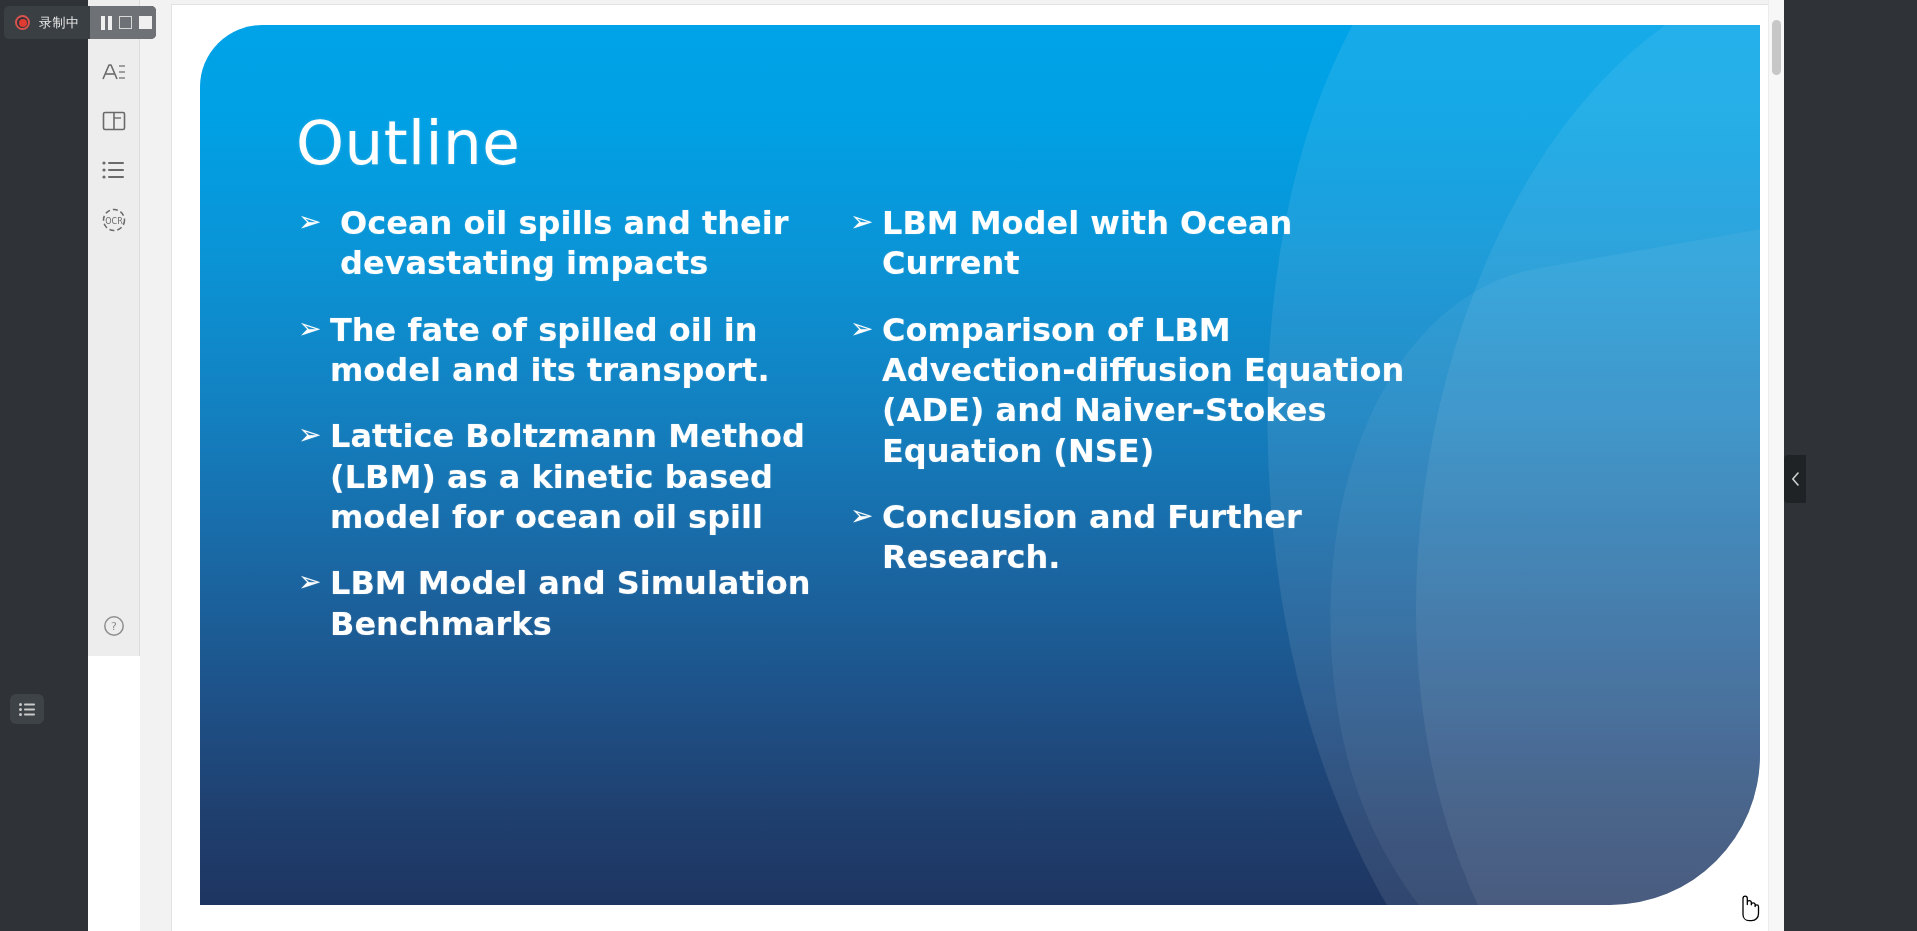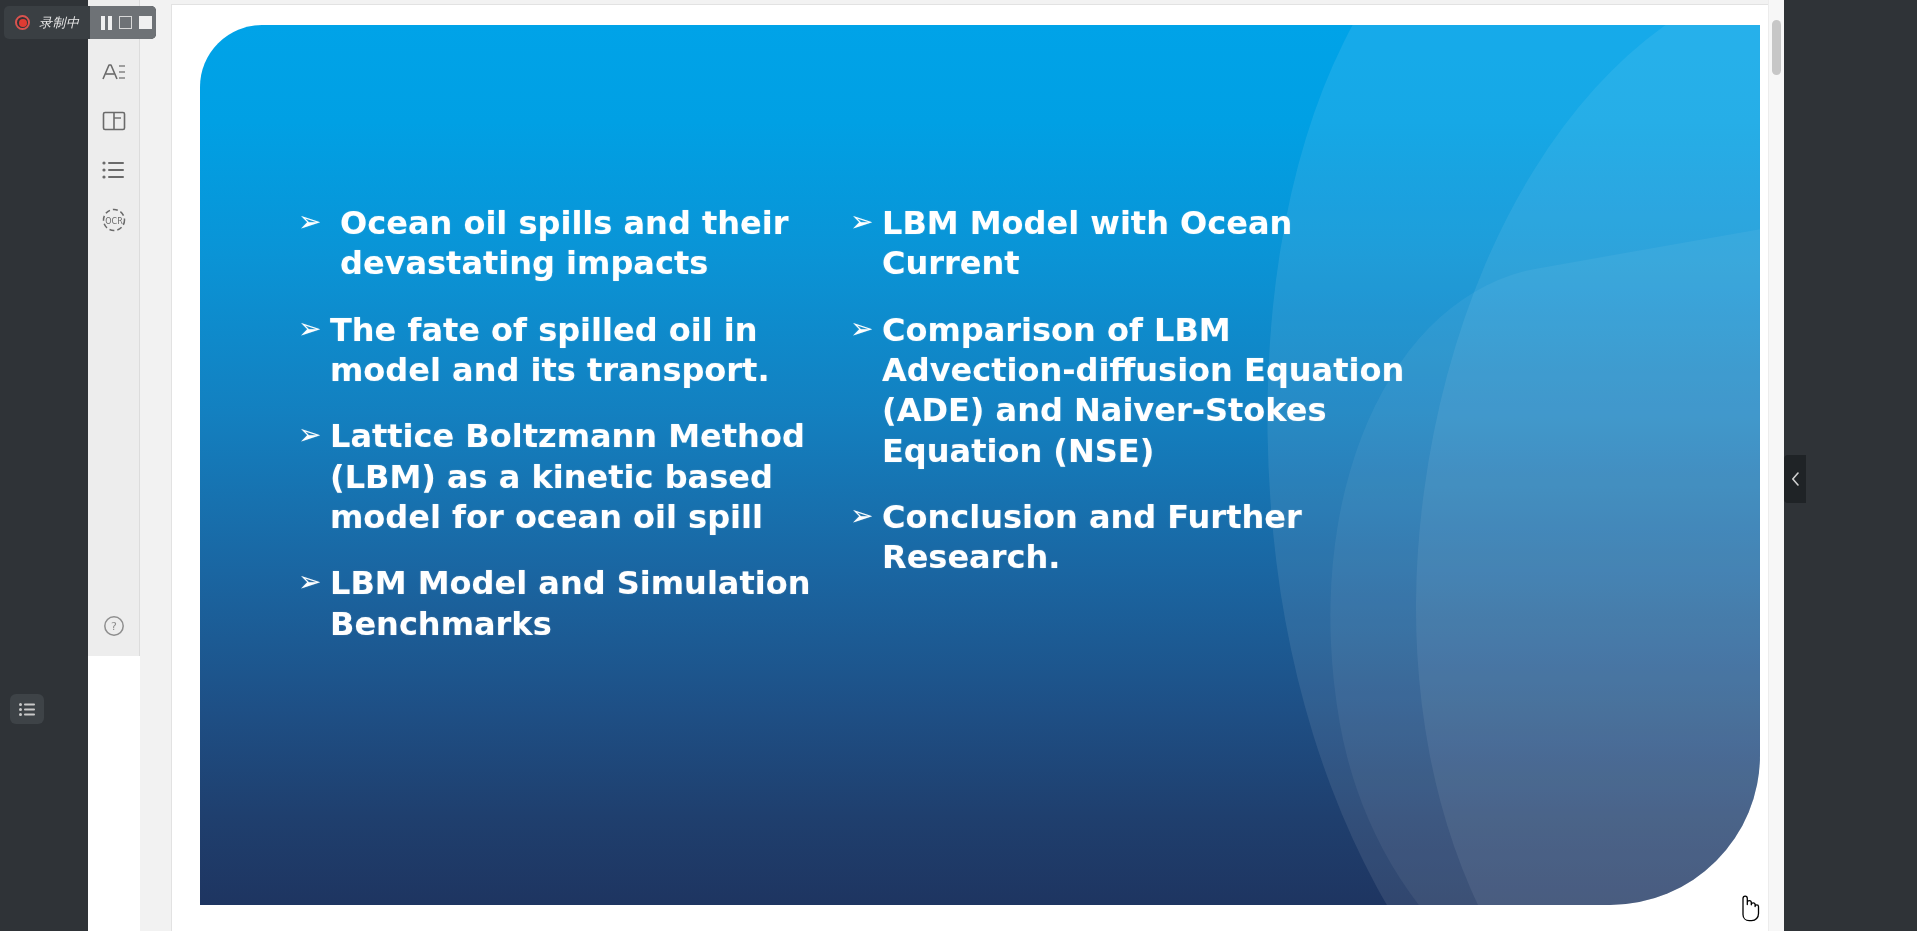--- a/index.html
+++ b/index.html
@@ -16,21 +16,21 @@
     background:#2f3337;
   }
   .rec-pill {
     position:absolute; left:4px; top:6px;
     width:152px; height:33px; border-radius:5px;
     background:#3a3f43;
     display:flex; align-items:center; z-index:40;
   }
   .rec-left {
     display:flex; align-items:center; gap:9px;
-    padding-left:11px; width:86px; height:100%;font-style:italic;
+    padding-left:11px; width:86px; height:100%;
   }
   .rec-dot {
     width:15px; height:15px; border-radius:50%;
     border:2px solid #d9534f; background:#2f3337;
     display:flex; align-items:center; justify-content:center;
   }
   .rec-dot::after {
     content:""; width:8px; height:8px; border-radius:50%; background:#e03b32;
   }
   .rec-text { color:#e8e8e8; font-size:13px; letter-spacing:.5px; }
@@ -248,20 +248,21 @@
   </div>
 
   <div class="doc-area">
     <div class="page">
 
       <div class="slide">
         <div class="slide-curve-a"></div>
         <div class="slide-curve-b"></div>
         <div class="slide-curve-c"></div>
 
+        <div class="slide-title">Outline</div>
 
         <div class="cols">
 
           <div class="col col-left">
             <div class="bullet first">
               <span class="mark">➢</span>
               <span class="btext"> Ocean oil spills and their devastating impacts</span>
             </div>
             <div class="bullet">
               <span class="mark">➢</span>

